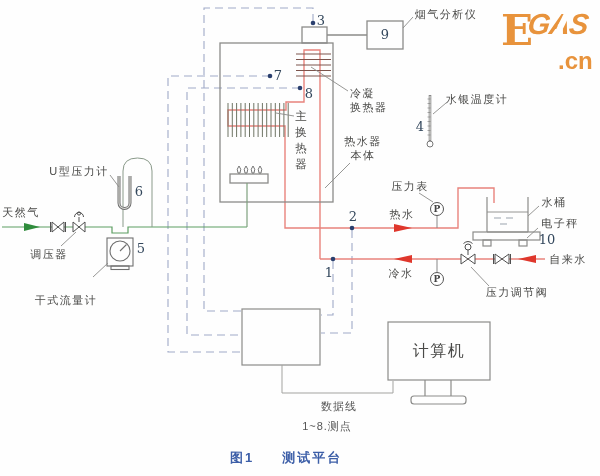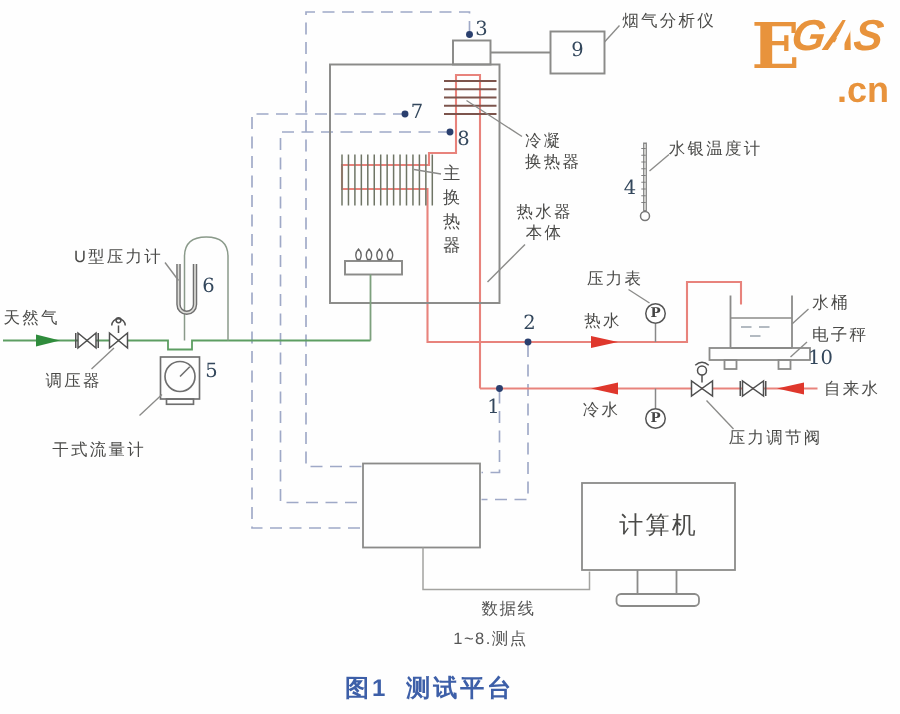--- a/index.html
+++ b/index.html
@@ -8,22 +8,22 @@
   svg{position:absolute;left:0;top:0;}
   .lbl{position:absolute;transform:translate(-50%,-50%);font-size:11px;color:#4a4a48;
        white-space:nowrap;letter-spacing:1.5px;}
   .lbl-tl{position:absolute;font-size:11px;color:#4a4a48;white-space:nowrap;letter-spacing:1.5px;text-align:right;}
   .vlbl{position:absolute;width:14px;font-size:11.5px;color:#4a4a48;line-height:16px;
         text-align:center;transform:translate(-50%,0);white-space:normal;}
   .num{position:absolute;transform:translate(-50%,-50%);font-family:"DejaVu Serif","Liberation Serif",serif;
        font-size:13px;color:#33475c;letter-spacing:0;}
   .pletter{position:absolute;transform:translate(-50%,-50%);font-family:"DejaVu Serif",serif;
        font-weight:bold;font-size:9px;color:#444;}
-  .caption{position:absolute;left:230px;top:449px;display:flex;gap:12px;
-       font-size:16px;font-weight:bold;color:#3d5fa8;letter-spacing:2px;}
+  .caption{position:absolute;left:230px;top:449px;display:flex;gap:28px;
+       font-size:13px;font-weight:bold;color:#3d5fa8;letter-spacing:2px;}
   .note{position:absolute;transform:translate(-50%,-50%);font-size:11px;color:#555;letter-spacing:1px;}
   .logo{position:absolute;left:501px;top:9px;width:98px;height:52px;color:#e8933c;}
   .logo .e{position:absolute;left:0;top:1px;font-family:"DejaVu Serif","Liberation Serif",serif;
        font-weight:bold;font-size:42px;line-height:42px;}
   .logo .gas{position:absolute;left:27px;top:-1px;font-weight:bold;font-style:italic;
        font-size:29px;line-height:32px;letter-spacing:-1px;transform:skewX(-8deg);}
   .logo .slash{position:absolute;left:57px;top:0px;width:6px;height:34px;background:#fefefe;
        transform:rotate(26deg);}
   .logo .cn{position:absolute;left:57px;top:38px;font-weight:bold;font-size:24px;}
 </style>

